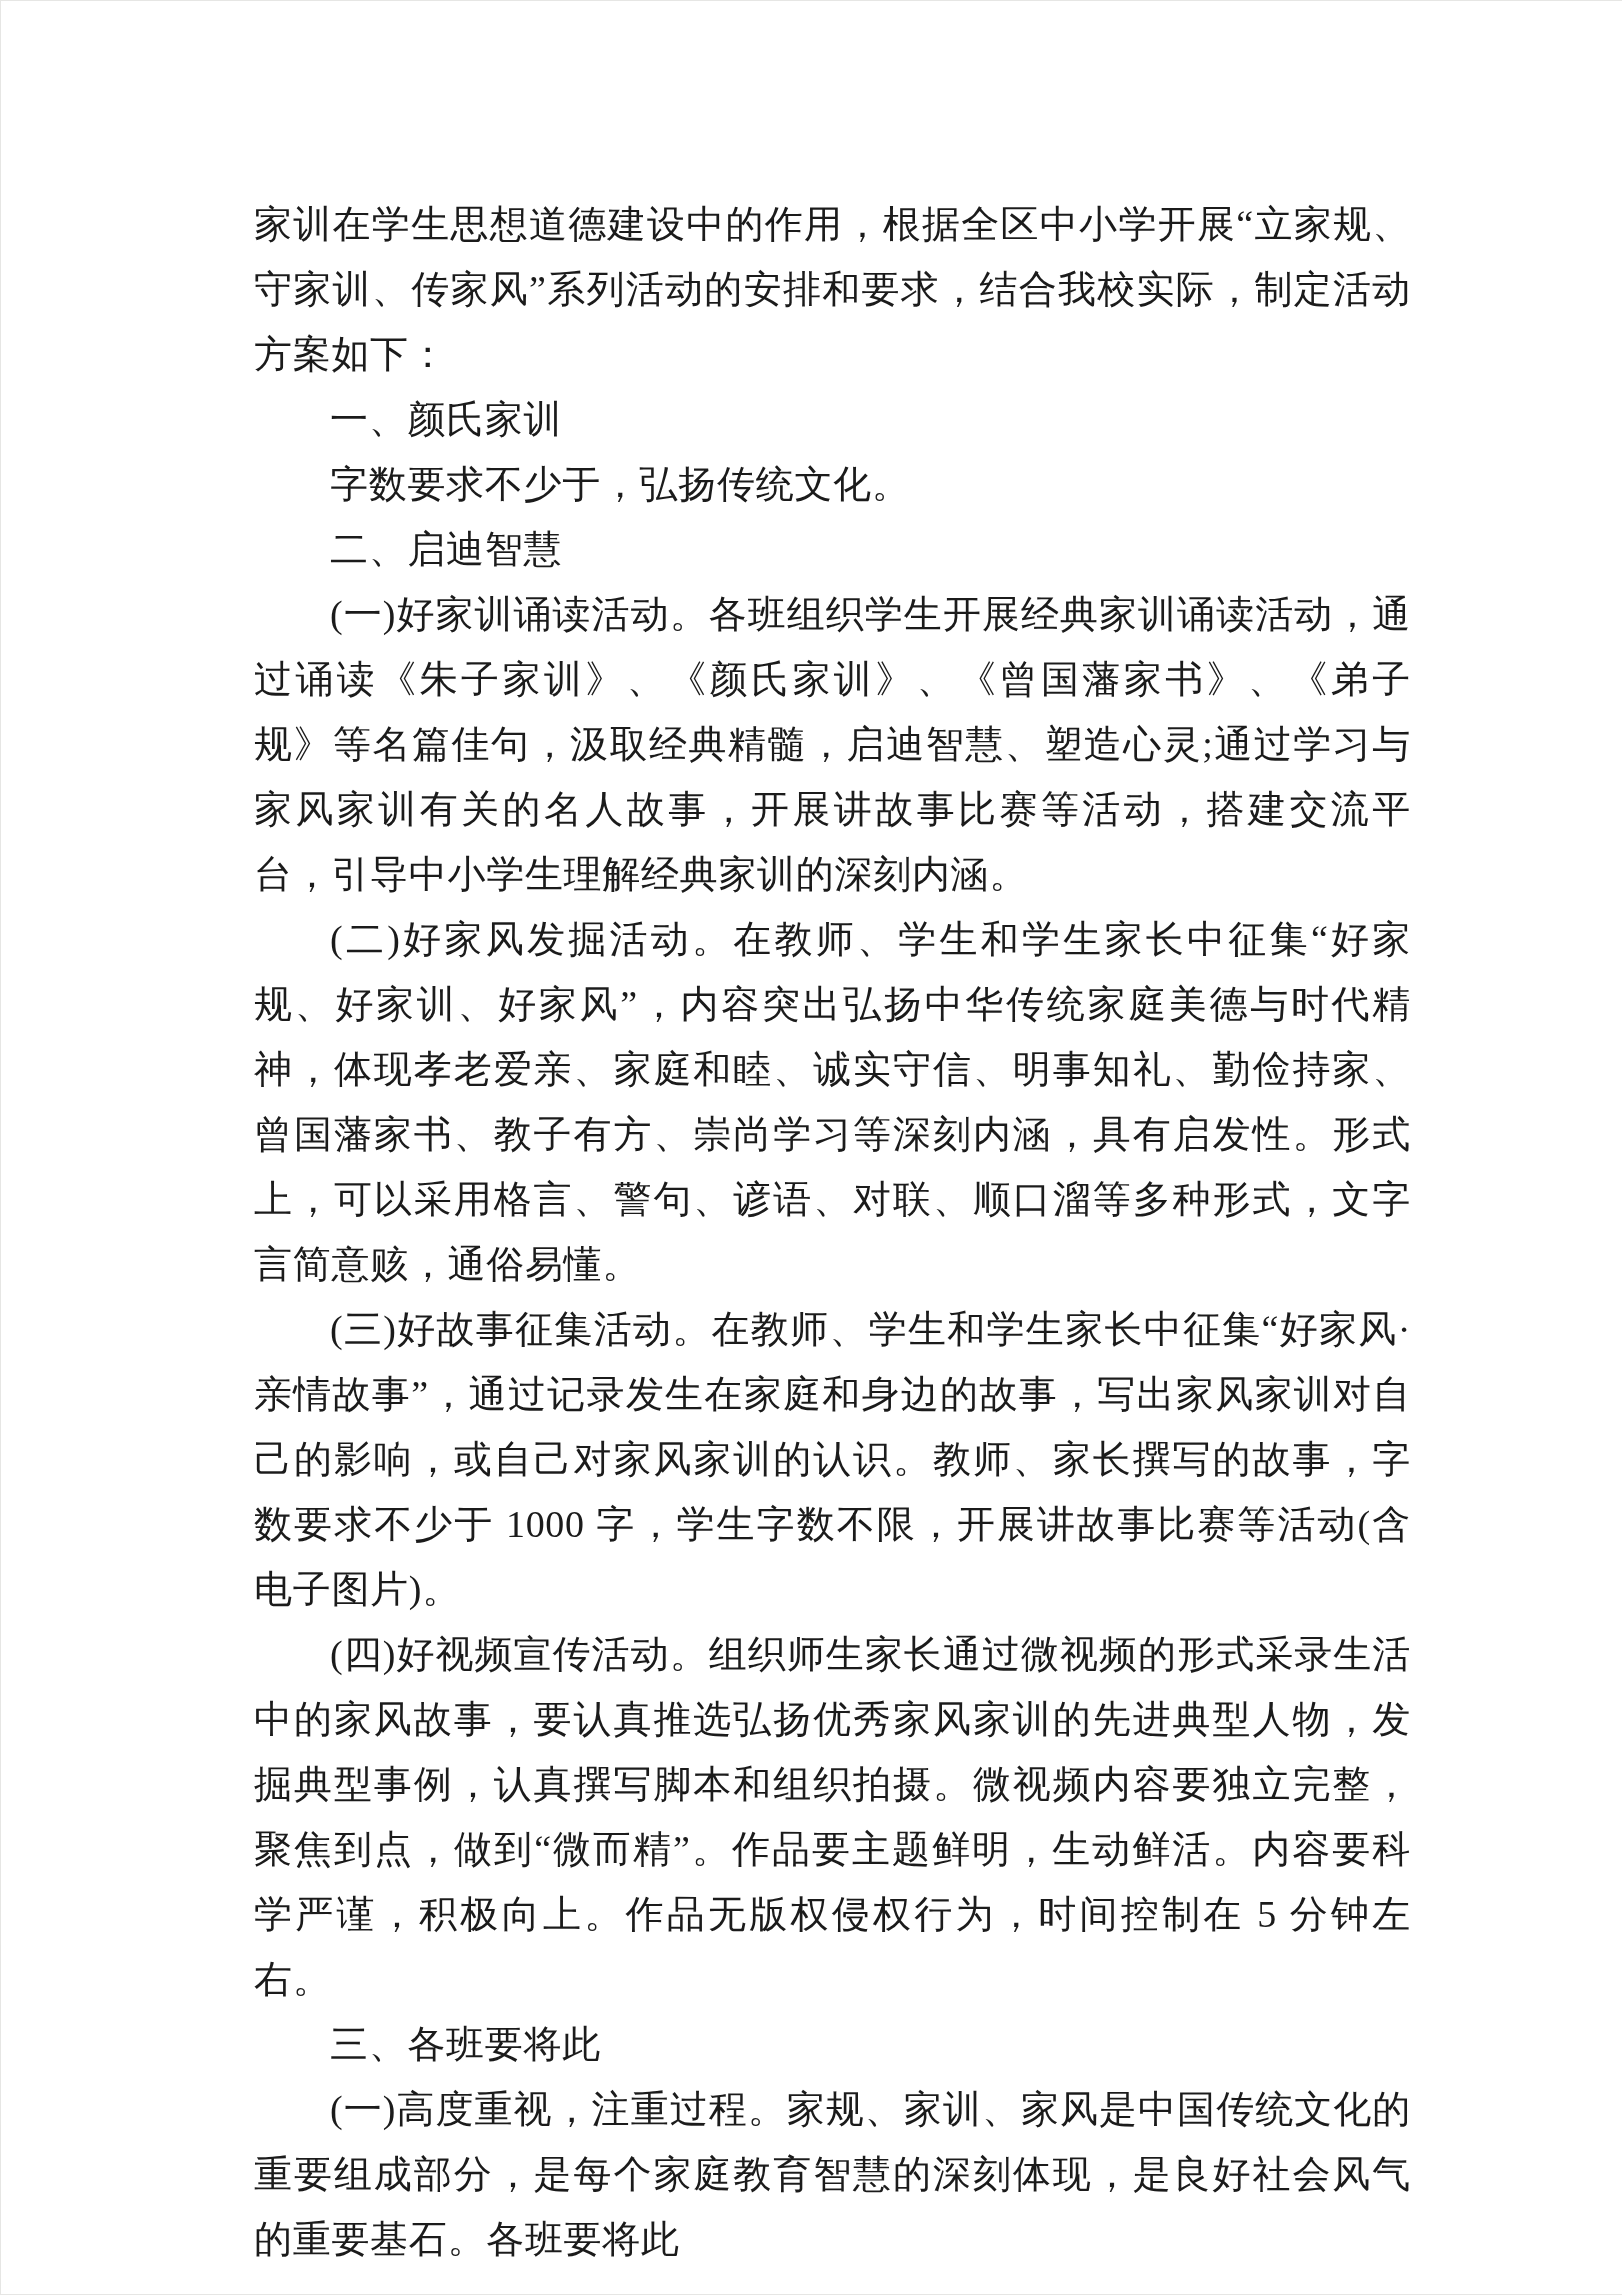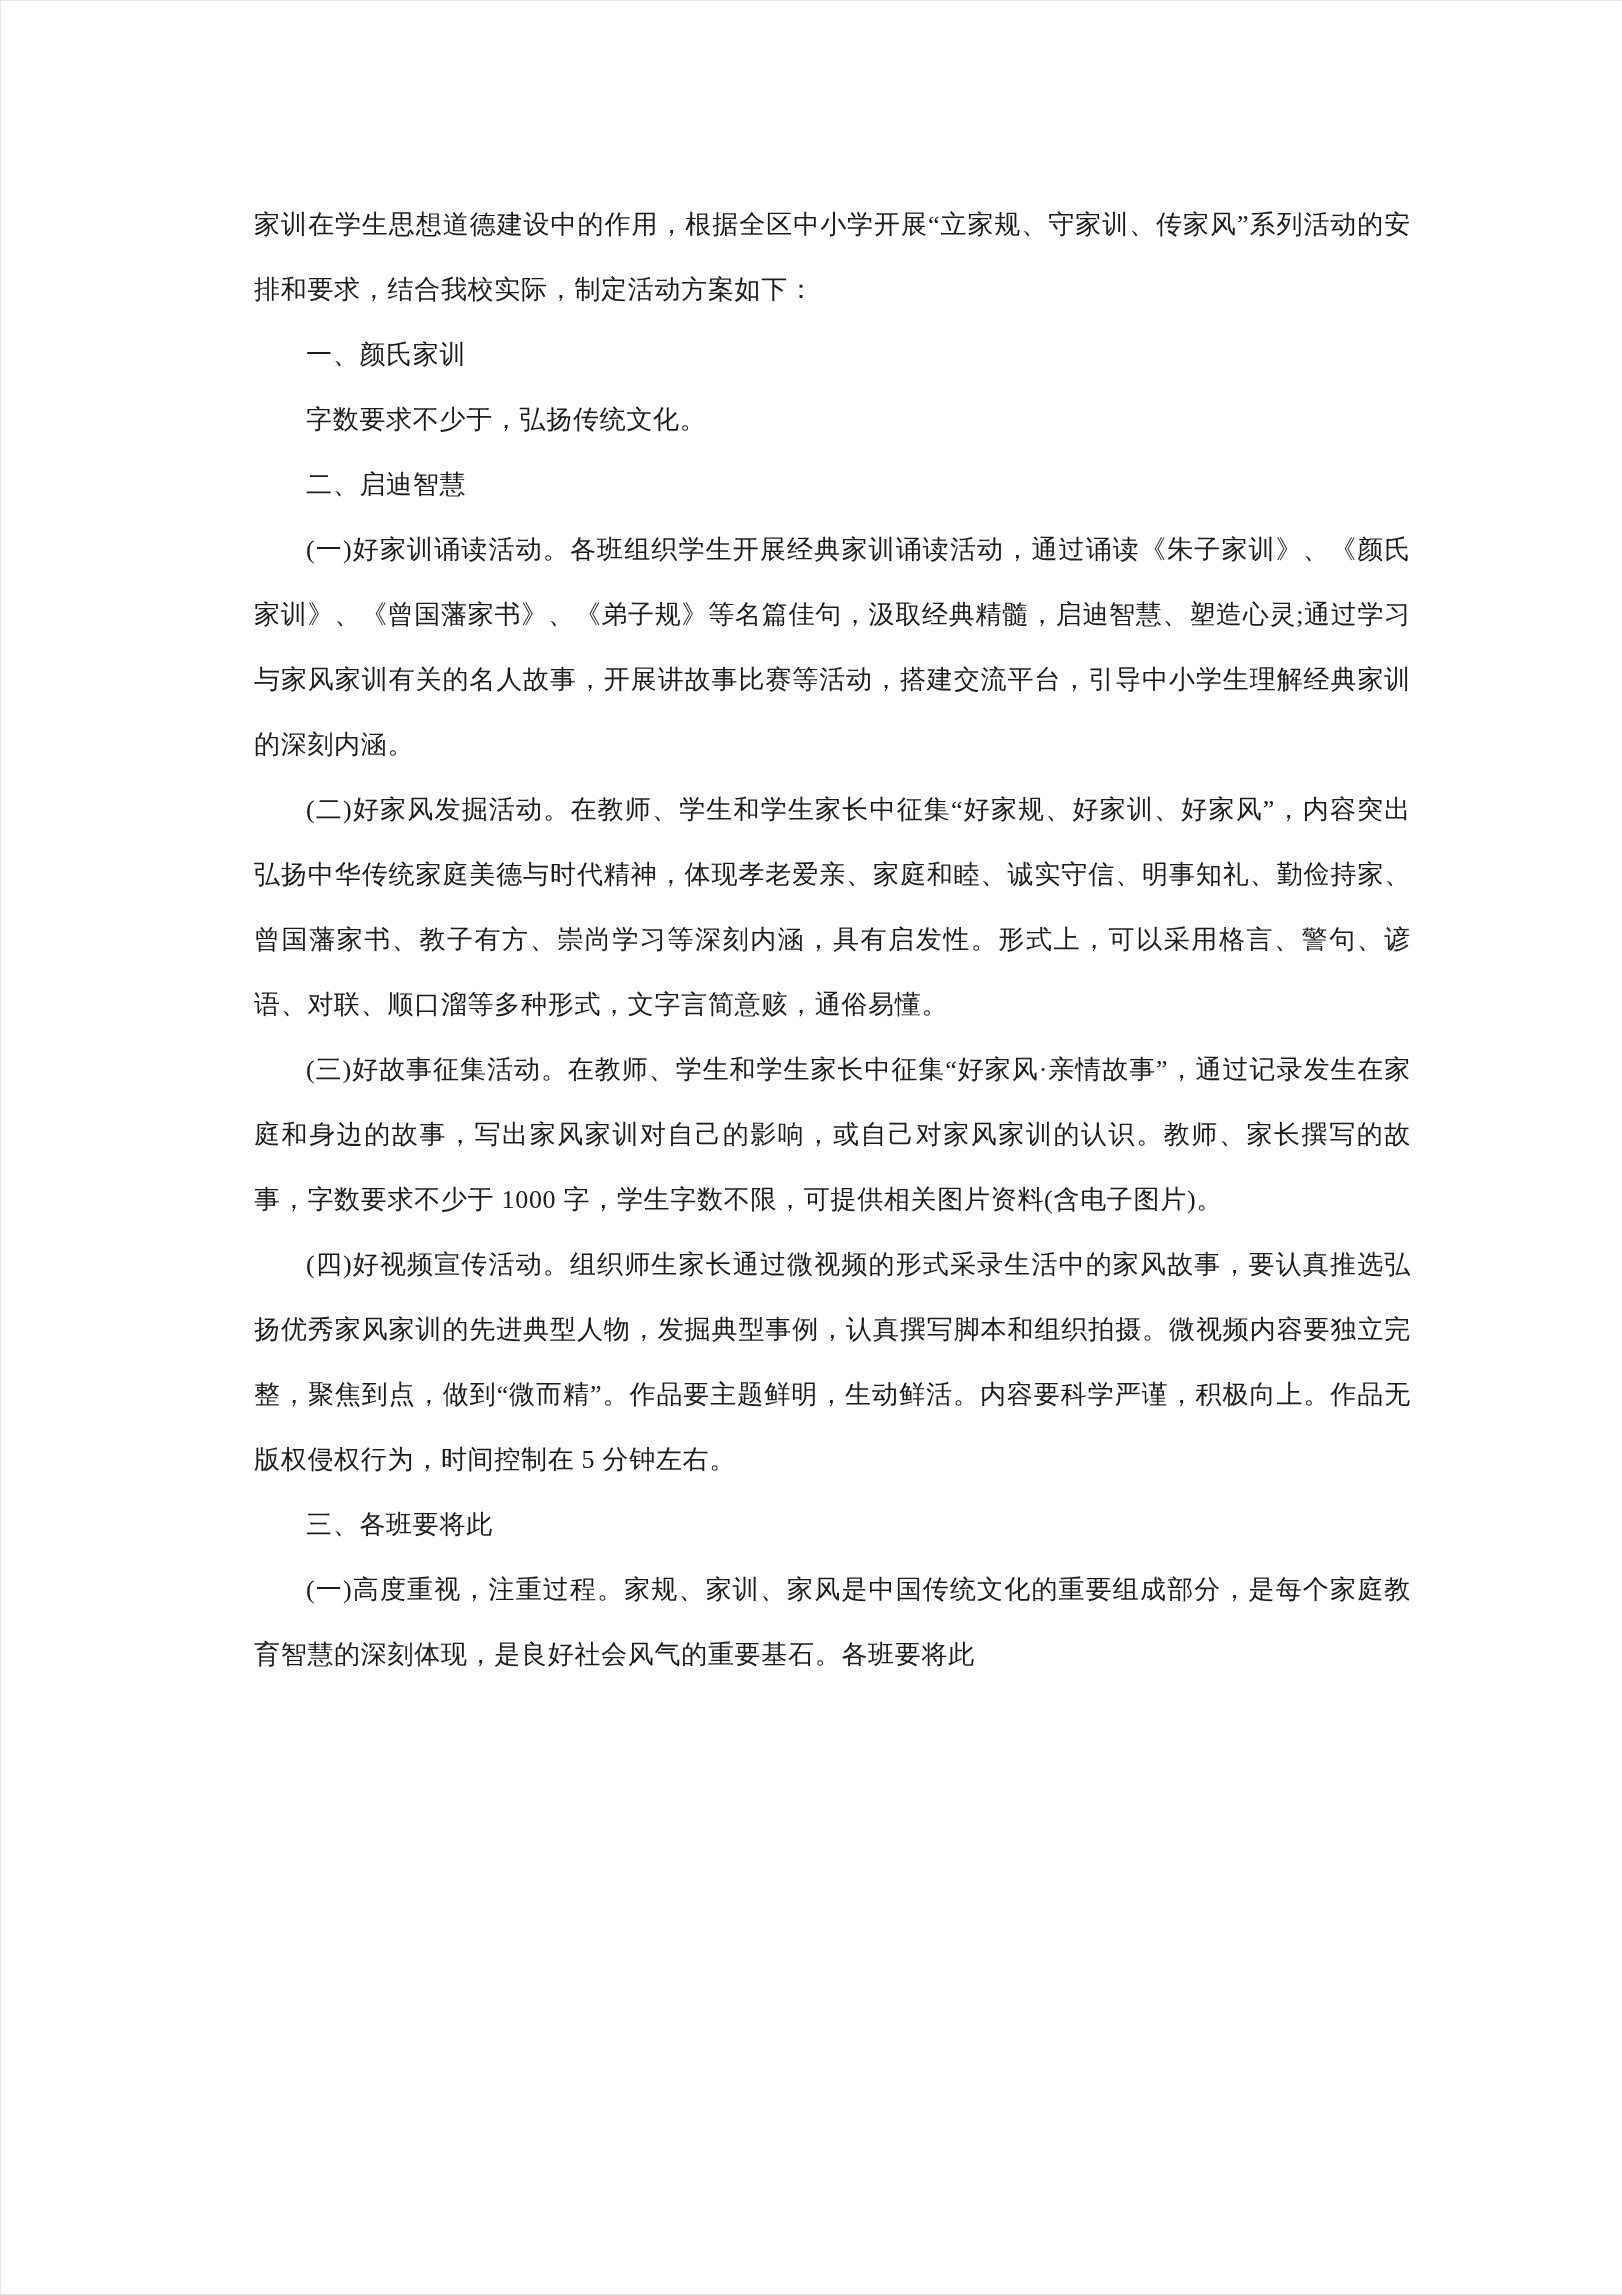--- a/index.html
+++ b/index.html
@@ -12,21 +12,21 @@
     box-sizing: border-box;
     width: 1623px;
     height: 2295px;
     background: #ffffff;
     border: 0.7px solid #e6e6e4;
     padding: 191px 211px 0 253px;
   }
   .doc p {
     margin: 0;
     font-family: "Liberation Serif", "DejaVu Serif", serif;
-    font-size: 26px;
+    font-size: 38px;
     line-height: 65px;
     color: #1b1b1b;
     text-align: justify;
     letter-spacing: 0.7px;
     word-break: break-all;
   }
   .doc p.indent {
     text-indent: 2em;
   }
 </style>
@@ -34,19 +34,19 @@
 <body>
 
 <div class="page">
   <div class="doc">
     <p>家训在学生思想道德建设中的作用，根据全区中小学开展“立家规、守家训、传家风”系列活动的安排和要求，结合我校实际，制定活动方案如下：</p>
     <p class="indent">一、颜氏家训</p>
     <p class="indent">字数要求不少于，弘扬传统文化。</p>
     <p class="indent">二、启迪智慧</p>
     <p class="indent">(一)好家训诵读活动。各班组织学生开展经典家训诵读活动，通过诵读《朱子家训》、《颜氏家训》、《曾国藩家书》、《弟子规》等名篇佳句，汲取经典精髓，启迪智慧、塑造心灵;通过学习与家风家训有关的名人故事，开展讲故事比赛等活动，搭建交流平台，引导中小学生理解经典家训的深刻内涵。</p>
     <p class="indent">(二)好家风发掘活动。在教师、学生和学生家长中征集“好家规、好家训、好家风”，内容突出弘扬中华传统家庭美德与时代精神，体现孝老爱亲、家庭和睦、诚实守信、明事知礼、勤俭持家、曾国藩家书、教子有方、崇尚学习等深刻内涵，具有启发性。形式上，可以采用格言、警句、谚语、对联、顺口溜等多种形式，文字言简意赅，通俗易懂。</p>
-    <p class="indent">(三)好故事征集活动。在教师、学生和学生家长中征集“好家风·亲情故事”，通过记录发生在家庭和身边的故事，写出家风家训对自己的影响，或自己对家风家训的认识。教师、家长撰写的故事，字数要求不少于 1000 字，学生字数不限，可提供相关图片资料(含电子图片)。</p>
+    <p class="indent">(三)好故事征集活动。在教师、学生和学生家长中征集“好家风·亲情故事”，通过记录发生在家庭和身边的故事，写出家风家训对自己的影响，或自己对家风家训的认识。教师、家长撰写的故事，字数要求不少于 1000 字，学生字数不限，开展讲故事比赛等活动(含电子图片)。</p>
     <p class="indent">(四)好视频宣传活动。组织师生家长通过微视频的形式采录生活中的家风故事，要认真推选弘扬优秀家风家训的先进典型人物，发掘典型事例，认真撰写脚本和组织拍摄。微视频内容要独立完整，聚焦到点，做到“微而精”。作品要主题鲜明，生动鲜活。内容要科学严谨，积极向上。作品无版权侵权行为，时间控制在 5 分钟左右。</p>
     <p class="indent">三、各班要将此</p>
     <p class="indent">(一)高度重视，注重过程。家规、家训、家风是中国传统文化的重要组成部分，是每个家庭教育智慧的深刻体现，是良好社会风气的重要基石。各班要将此</p>
   </div>
 </div>
 
 
 </body></html>

